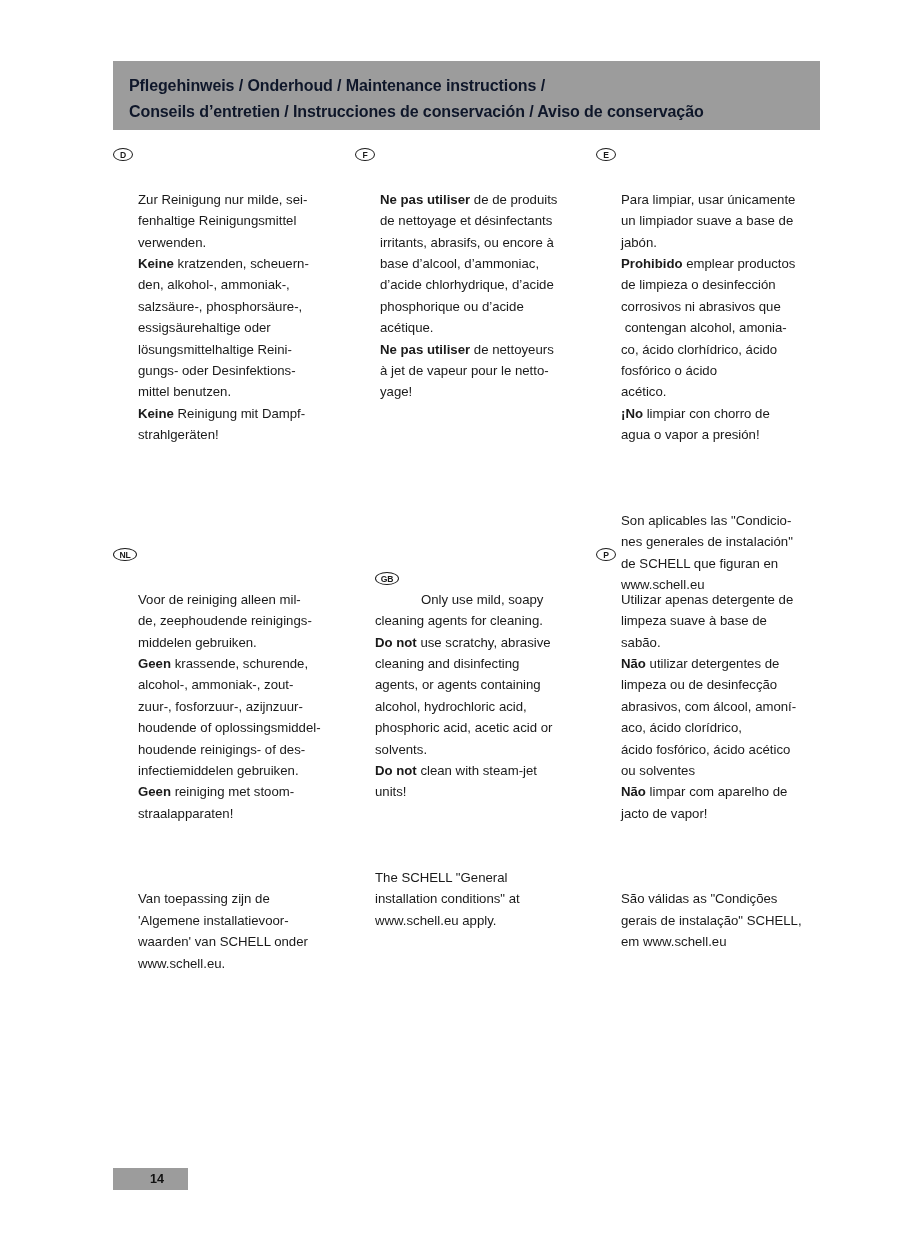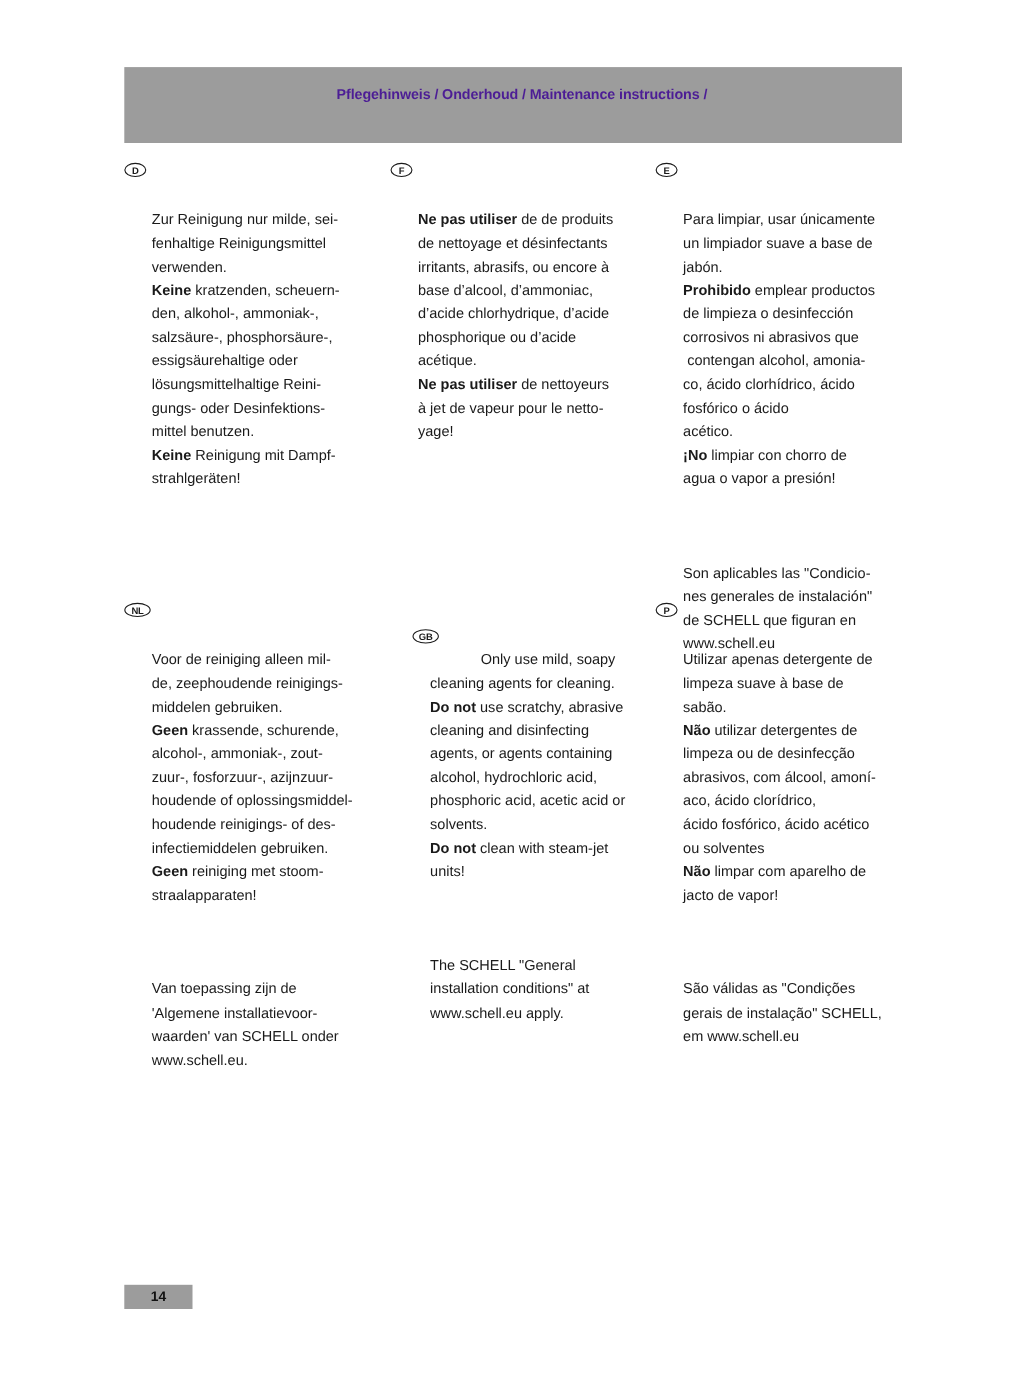--- a/index.html
+++ b/index.html
@@ -27,27 +27,26 @@
     position: absolute;
     left: 113px;
     top: 61px;
     width: 707px;
     height: 69px;
     background: #9c9c9c;
     box-sizing: border-box;
     padding: 12px 0 0 16px;
   }
   .header-line {
-    font-size: 13px;
+    font-size: 16px;
     font-weight: bold;
     line-height: 26px;
-    color: #4c1d95;
+    color: #0f172a;
     letter-spacing: -0.1px;
     white-space: pre;
-    text-align: center;
   }
 
   
   .col {
     position: absolute;
     width: 208px;
   }
   .col-de { left: 113px; top: 146px; }
   .col-fr { left: 355px; top: 146px; width: 205px; }
   .col-es { left: 596px; top: 146px; }
@@ -76,21 +75,21 @@
   .badge.wide { width: 24px; }
 
   .body-text {
     margin-left: 25px;
     font-size: 13.2px;
     line-height: 21.4px;
     color: #1a1a1a;
     white-space: pre-wrap;
   }
   .col-gb .badge { left: 0; margin-top: 24px; }
-  .col-gb .body-text { margin-left: 16px; text-indent: 0; }
+  .col-gb .body-text { margin-left: 0; text-indent: 0; }
 
   .para { margin: 0; }
   .para + .para { margin-top: 0; }
   .para.spaced { margin-top: 21.4px; }
 
   b { font-weight: bold; }
 
   
   .gb-first { padding-left: 46px; }
 
@@ -101,29 +100,31 @@
     top: 1168px;
     width: 62px;
     height: 22px;
     background: #9c9c9c;
     color: #111111;
     font-size: 12.6px;
     font-weight: bold;
     display: flex;
     align-items: center;
     justify-content: center;
+    padding-left: 13px;
   }
 </style>
 </head>
 <body>
 
 <div class="page">
 
   <div class="header-bar">
     <div class="header-line">Pflegehinweis / Onderhoud / Maintenance instructions /</div>
+    <div class="header-line">Conseils d’entretien / Instrucciones de conservación / Aviso de conservação</div>
   </div>
 
   <div class="col col-de">
     <div class="badge">D</div>
     <div class="body-text">
       <p class="para"><span>Zur Reinigung nur milde, sei-
 fenhaltige Reinigungsmittel
 verwenden.
 </span><b>Keine</b><span> kratzenden, scheuern-
 den, alkohol-, ammoniak-,

